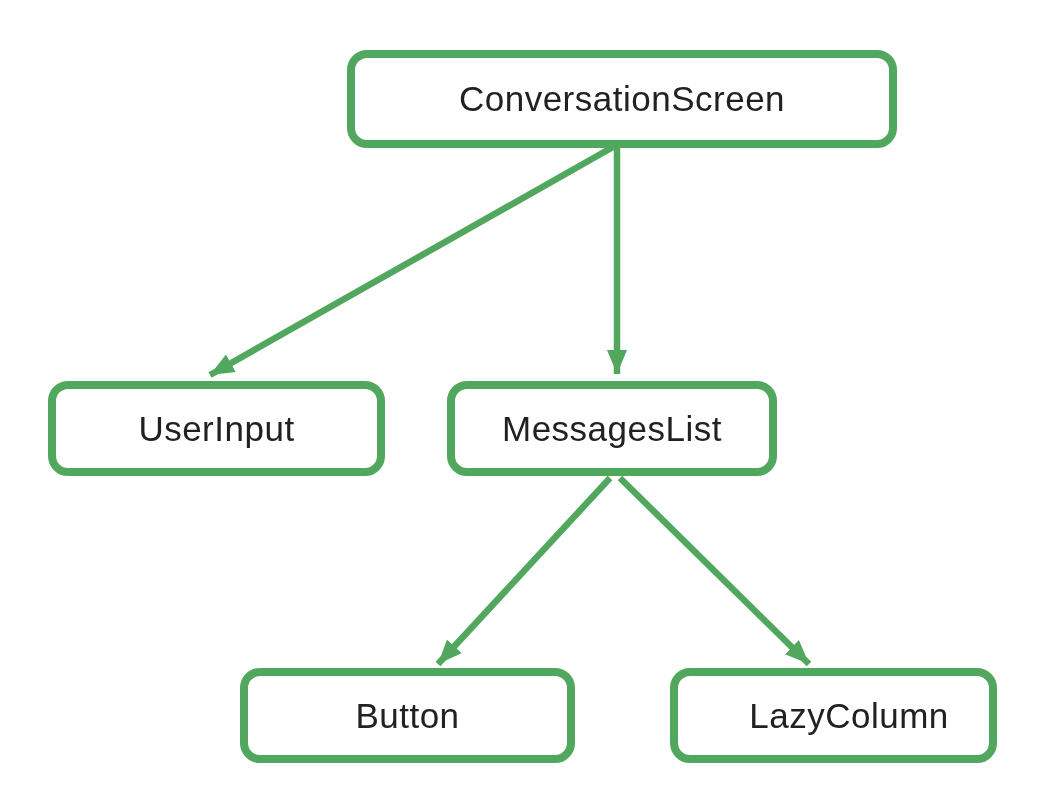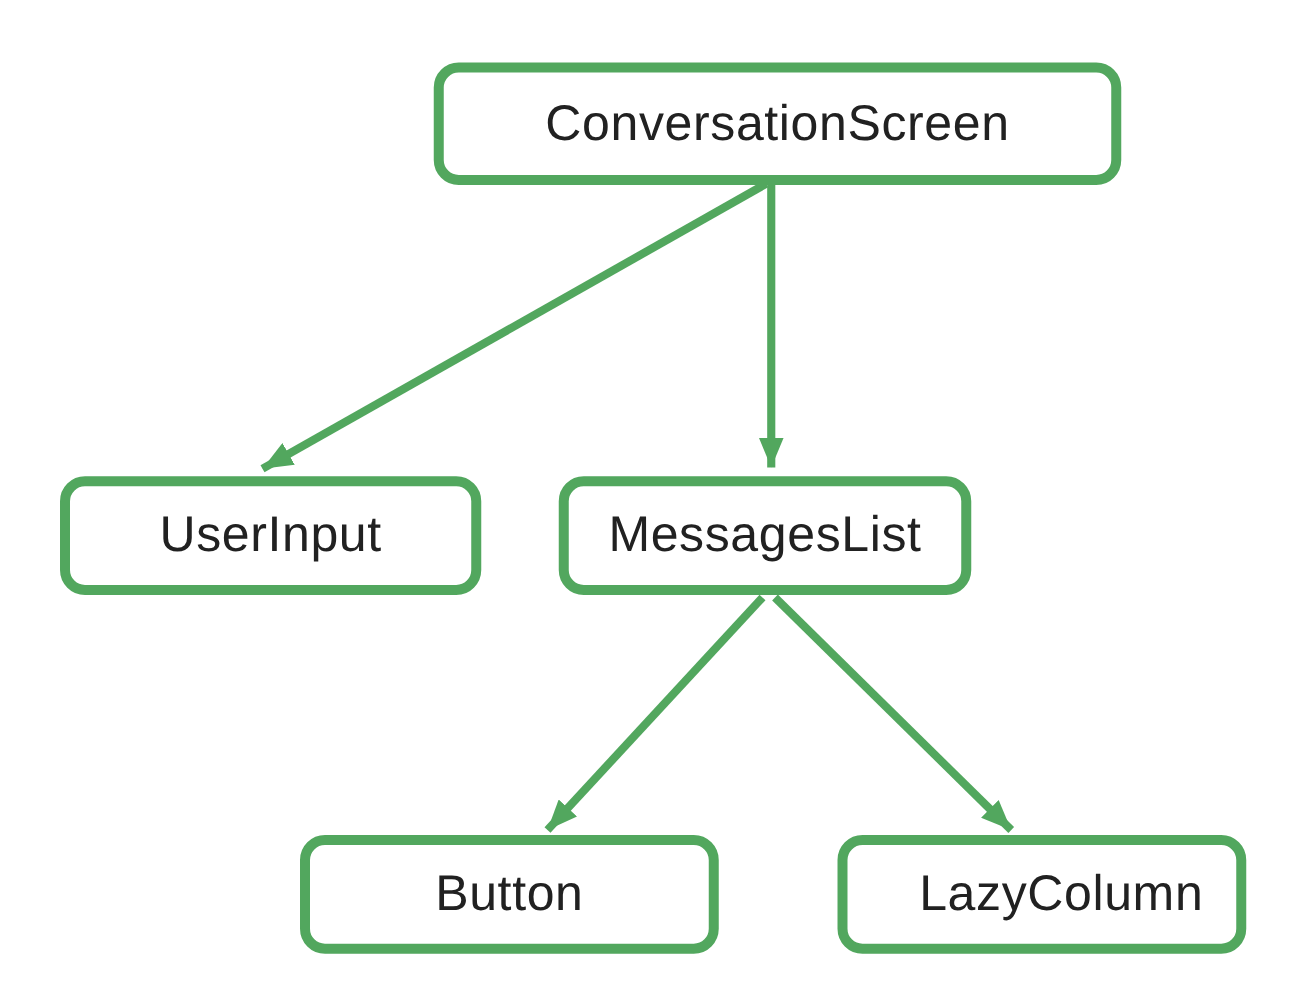--- a/index.html
+++ b/index.html
@@ -33,21 +33,21 @@
   }
   .node {
     position: absolute;
     display: flex;
     align-items: center;
     justify-content: center;
     background: var(--node-fill);
     border: 8px solid var(--accent-green);
     border-radius: 20px;
     color: var(--text);
-    font-size: 40px;
+    font-size: 35px;
     letter-spacing: 0.5px;
     white-space: nowrap;
   }
   .node-conversation-screen { left: 347px; top:  50px; width: 550px; height: 98px; }
   .node-user-input          { left:  48px; top: 381px; width: 337px; height: 95px; }
   .node-messages-list       { left: 447px; top: 381px; width: 330px; height: 95px; }
   .node-button              { left: 240px; top: 668px; width: 335px; height: 95px; }
   .node-lazy-column         { left: 670px; top: 668px; width: 327px; height: 95px; padding-left: 31px; }
 </style>
 </head>

